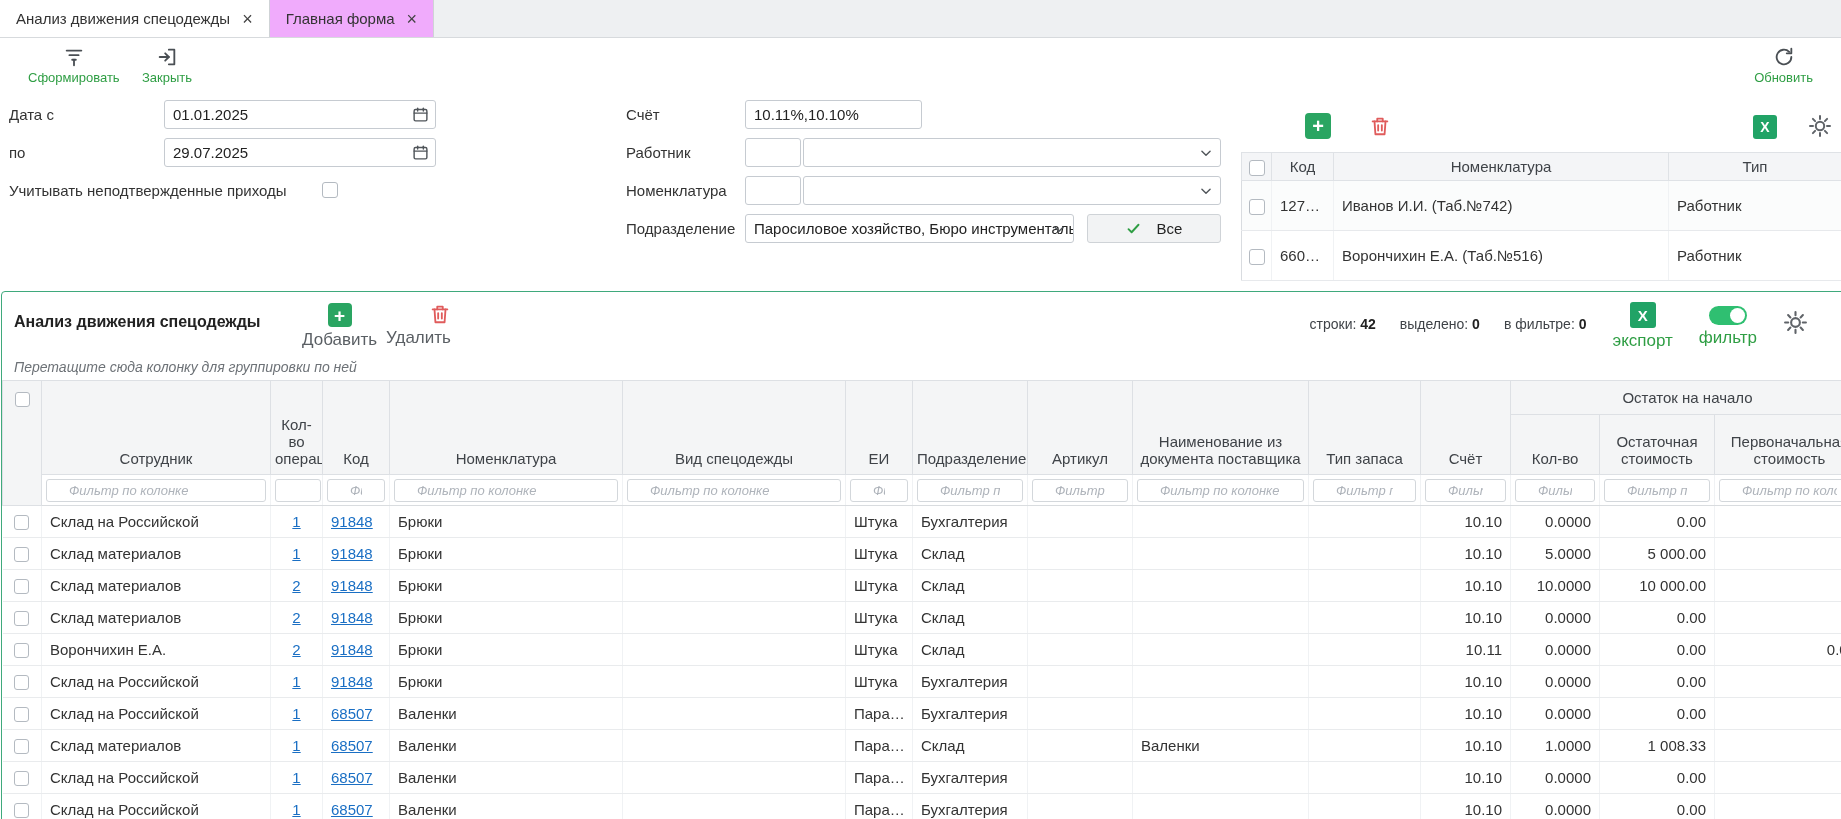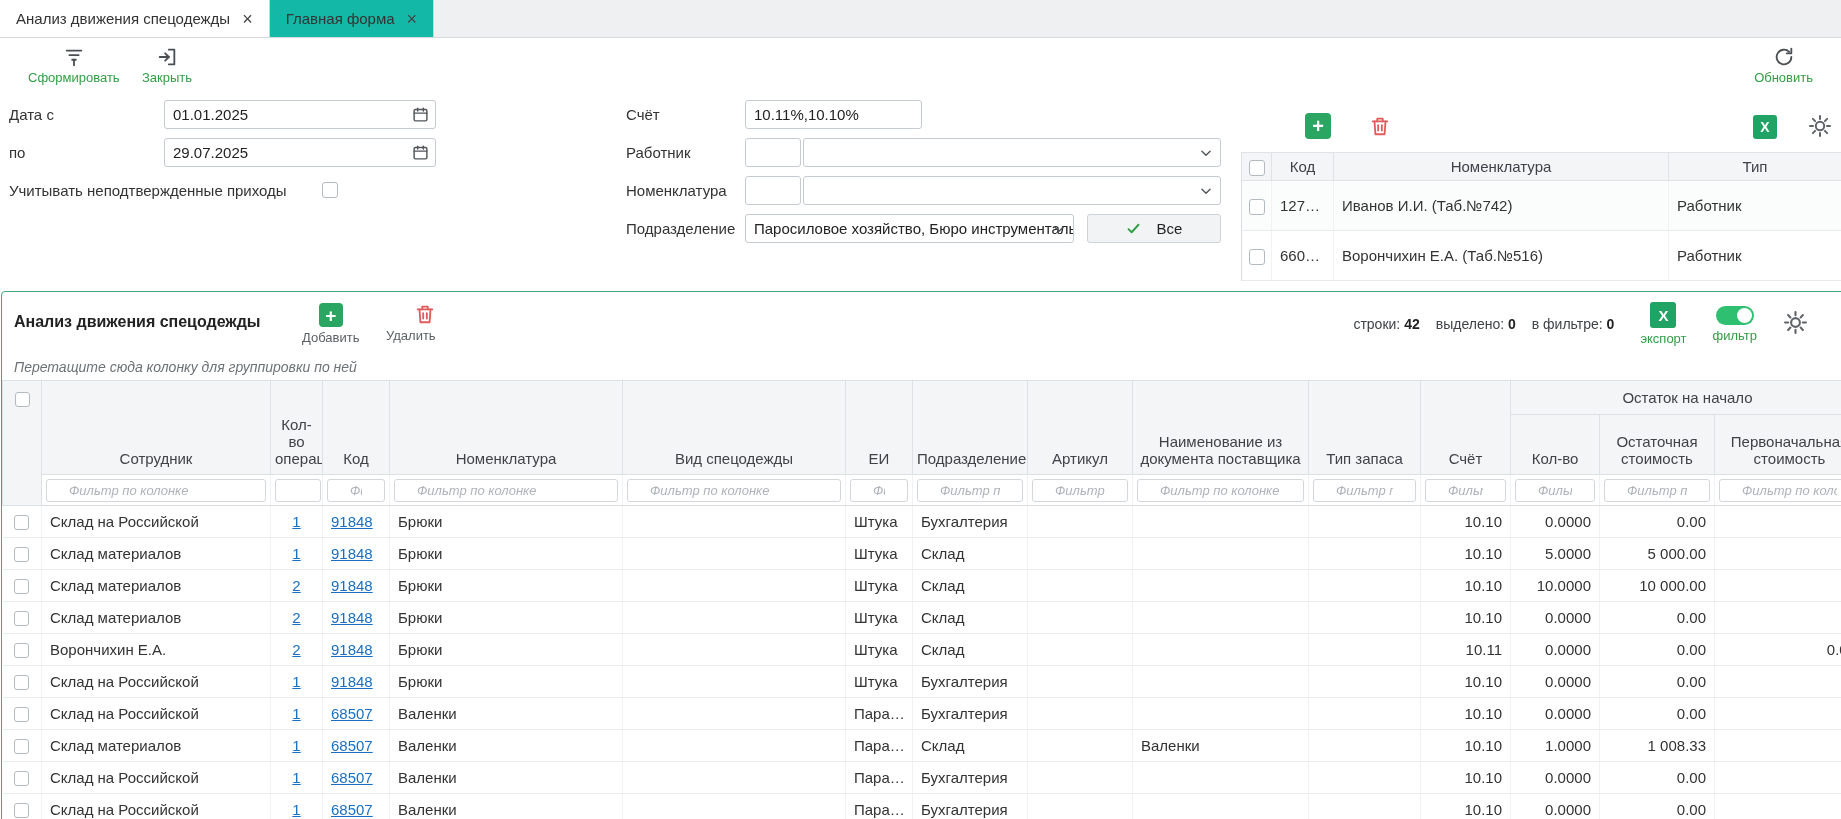--- a/index.html
+++ b/index.html
@@ -8,21 +8,21 @@
     position: relative; width: 1841px; height: 819px; overflow: hidden;
     font-family: "Liberation Sans", sans-serif; background: #fff; color: #333;
     font-size: 15px;
   }
   
   .tabbar { position: absolute; left: 0; top: 0; width: 100%; height: 38px;
     background: #eef0f2; border-bottom: 1px solid #d7dadd; display: flex; }
   .tab { display: flex; align-items: center; gap: 12px; padding: 0 16px;
     font-size: 15px; border-right: 1px solid #cfd3d6; cursor: pointer; }
   .tab.active { background: #fff; }
-  .tab.inactive { background: #14b8a6; }
+  .tab.inactive { background: #f0abfc; }
   .tab-close { font-size: 18px; line-height: 1; color: #444; }
   
   .toolbar { position: absolute; left: 0; top: 38px; width: 100%; height: 62px; background: #fff; }
   .tbtn { position: absolute; top: 8px; display: flex; flex-direction: column;
     align-items: center; gap: 2px; cursor: pointer; }
   .tbtn svg { width: 22px; height: 22px; }
   .tlabel { font-size: 13px; color: #2f9e44; }
   .tbtn.generate { left: 28px; }
   .tbtn.closeform { left: 142px; }
   .tbtn.refresh { right: 28px; }
@@ -74,29 +74,29 @@
   .sel-table td { height: 32px; padding: 16px 8px; border-bottom: 1px solid #e7e9ec; border-right: 1px solid #f0f2f4;
     white-space: nowrap; overflow: hidden; }
   .sel-table tr:nth-child(odd) td { background: #fbfcfc; }
   .c-check { text-align: center; padding: 0 !important; }
   
   .grid-panel { position: absolute; left: 1px; top: 291px; width: 1844px; height: 560px;
     border: 1px solid #3fa97c; border-radius: 4px; background: #fff; overflow: hidden; }
   .gp-header { position: relative; height: 62px; }
   .gp-title { position: absolute; left: 12px; top: 21px; font-size: 16px; font-weight: bold; color: #222; }
   .stack { display: flex; flex-direction: column; align-items: center; gap: 3px; cursor: pointer; }
-  .slabel { font-size: 13px; color: #2f9e44; }
+  .slabel { font-size: 17px; color: #2f9e44; }
   .slabel.gray { color: #5a5f64; }
   .gp-add { position: absolute; left: 300px; top: 11px; }
   .gp-del { position: absolute; left: 384px; top: 11px; align-items: flex-end; }
   .gp-add .g-plus { width: 24px; height: 24px; background: #2aa562; border-radius: 4px; color: #fff;
     display: flex; align-items: center; justify-content: center; font-size: 19px; font-weight: bold; line-height: 1; }
   .gp-del svg { width: 22px; height: 22px; }
   .gp-right { position: absolute; right: 36px; top: 6px; display: flex; align-items: flex-start; gap: 26px; padding-top: 4px; }
-  .gp-stats { display: flex; gap: 16px; font-size: 14px; color: #3f4348; margin-top: 14px; }
+  .gp-stats { display: flex; gap: 24px; font-size: 14px; color: #3f4348; margin-top: 14px; }
   .gp-stats b { font-weight: bold; color: #222; }
   .x-btn { width: 26px; height: 26px; background: #21a366; border-radius: 3px; color: #fff;
     display: flex; align-items: center; justify-content: center; font-size: 15px; font-weight: bold; }
   .toggle { width: 38px; height: 19px; border-radius: 10px; background: #2fbf71; position: relative; margin-top: 4px; }
   .toggle::after { content: ""; position: absolute; right: 2px; top: 2px; width: 15px; height: 15px; border-radius: 50%; background: #fff; }
   .g-gear { width: 25px; height: 25px; margin-top: 8px; cursor: pointer; }
   .gp-hint { height: 26px; line-height: 26px; padding-left: 12px; font-size: 14px; font-style: italic; color: #6d7277; }
   .gtable { border-collapse: collapse; table-layout: fixed; width: 1862px; font-size: 15px; }
   .gtable th { background: #f4f5f6; border: 1px solid #dde0e4; font-weight: normal; color: #3f4348;
     overflow: hidden; padding: 2px 4px; cursor: pointer; }

